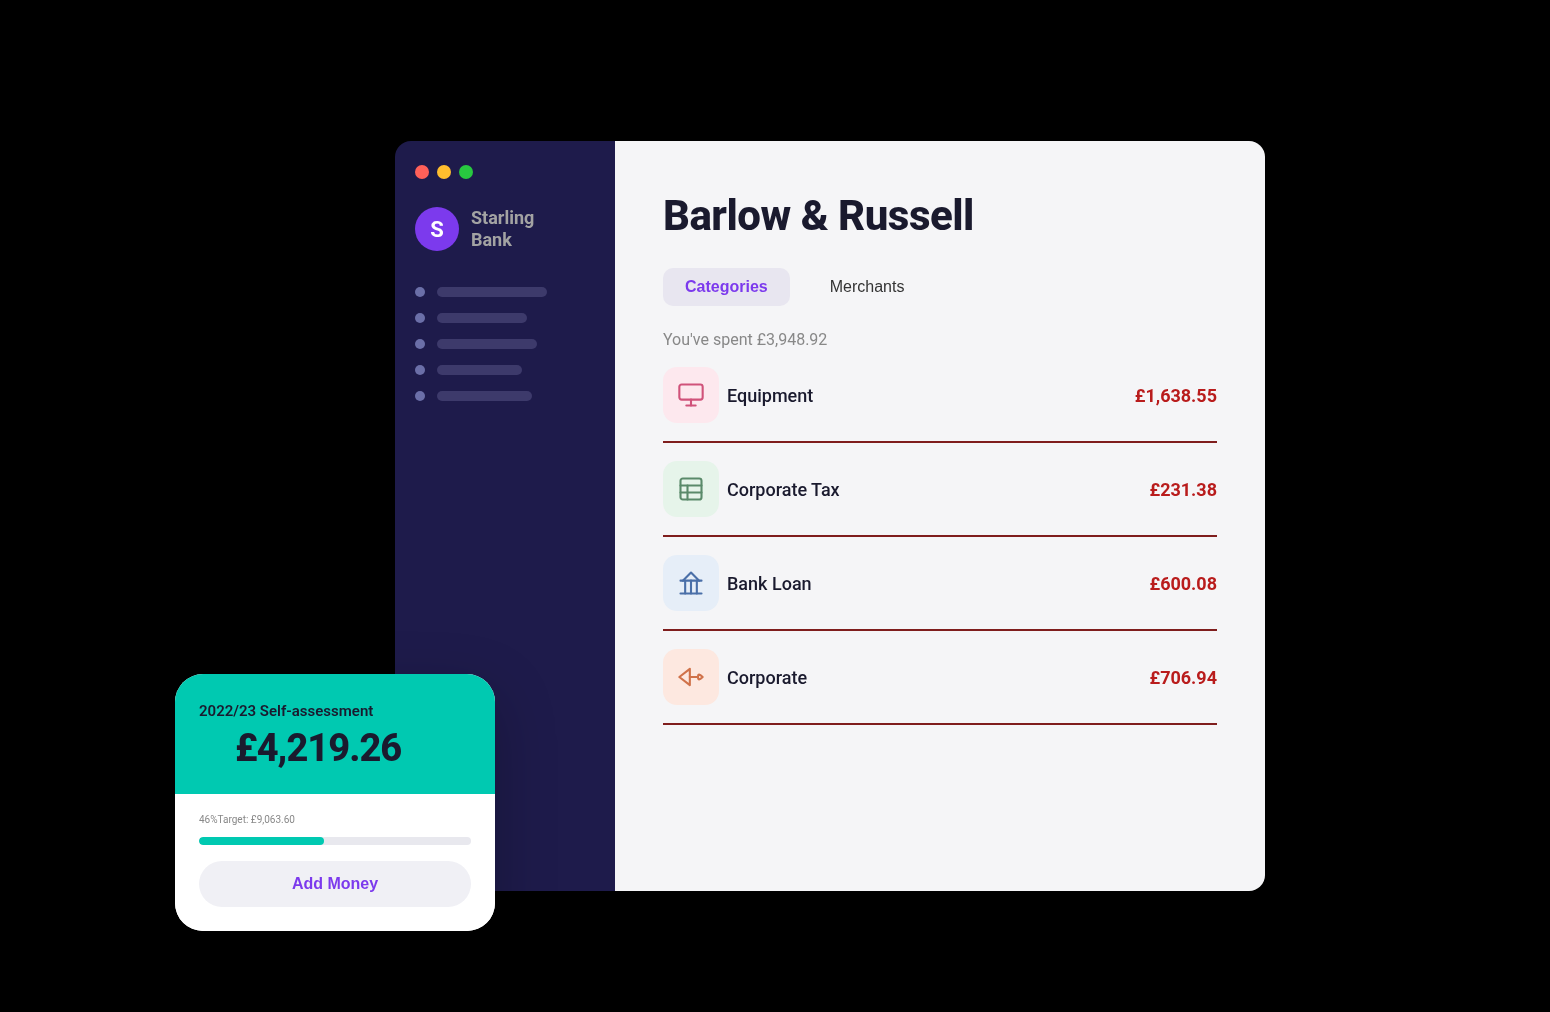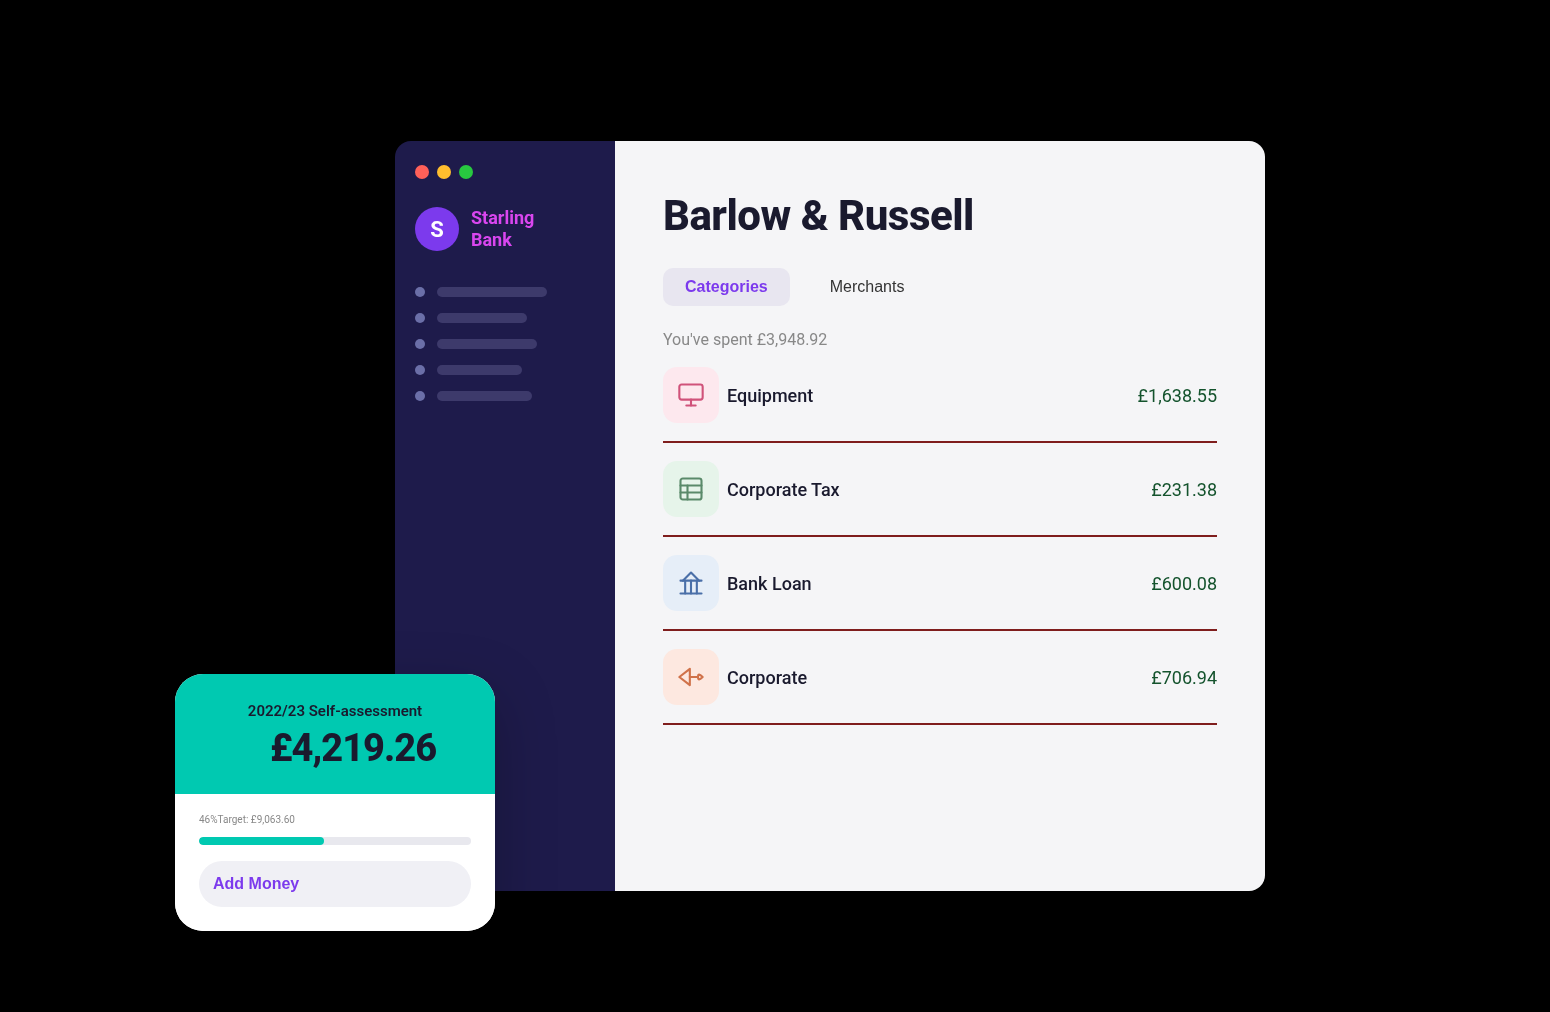--- a/index.html
+++ b/index.html
@@ -75,21 +75,21 @@
       display: flex;
       align-items: center;
       justify-content: center;
       color: #fff;
       font-size: 22px;
       font-weight: 700;
       flex-shrink: 0;
     }
 
     .logo-text {
-      color: #d946ef;
+      color: #a3a3a3;
       font-size: 18px;
       font-weight: 700;
       line-height: 1.2;
     }
 
     .nav-items {
       display: flex;
       flex-direction: column;
       gap: 16px;
     }
@@ -196,42 +196,42 @@
 
     .category-name {
       flex: 1;
       font-size: 18px;
       font-weight: 500;
       color: #1a1a2e;
     }
 
     .category-amount {
       font-size: 18px;
-      font-weight: 400;
-      color: #14532d;
+      font-weight: 700;
+      color: #b91c1c;
     }
 
     
     .mobile-phone {
       position: absolute;
       bottom: 0;
       left: 0;
       width: 320px;
       background: #fff;
       border-radius: 28px;
       overflow: hidden;
       box-shadow: 0 20px 60px rgba(0,0,0,0.25);
     }
 
     .phone-card-top {
       background: #00c9b1;
       padding: 28px 24px 24px;
       display: flex;
       flex-direction: column;
-      align-items: center;
+      align-items: flex-start;
       gap: 6px;
     }
 
     .phone-card-label {
       font-size: 15px;
       font-weight: 600;
       color: #1a1a2e;
     }
 
     .phone-card-amount {
@@ -273,21 +273,21 @@
 
     .add-money-btn {
       background: #f0f0f5;
       border: none;
       border-radius: 30px;
       padding: 14px;
       font-size: 16px;
       font-weight: 600;
       color: #7c3aed;
       cursor: pointer;
-      text-align: left;
+      text-align: center;
       width: 100%;
       margin-top: 4px;
     }
 
     
     .icon-svg {
       width: 28px;
       height: 28px;
     }
   </style>

